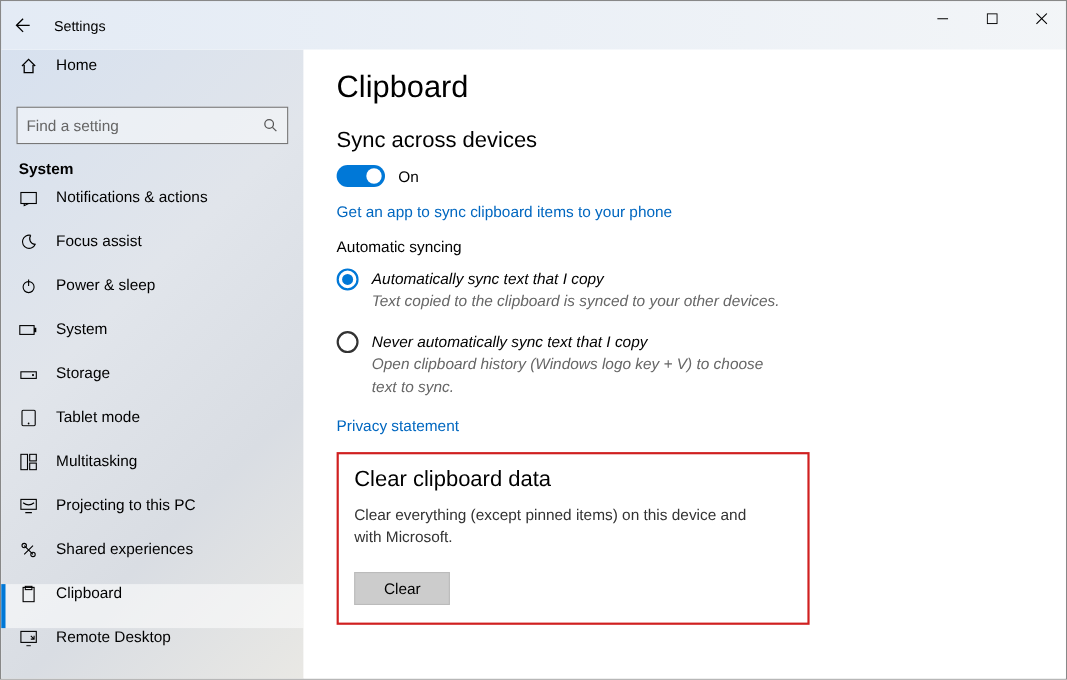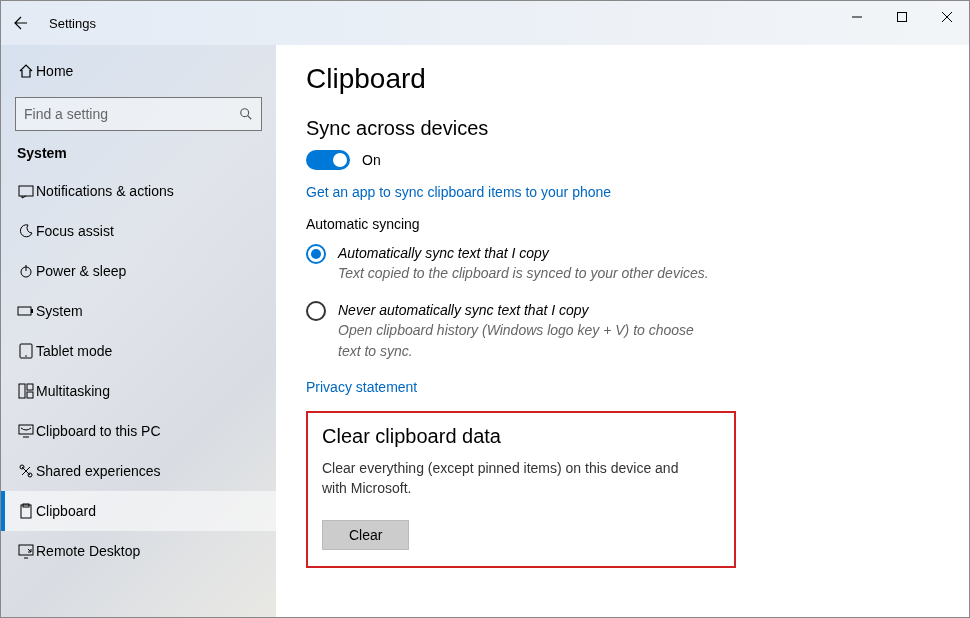--- a/index.html
+++ b/index.html
@@ -30,24 +30,24 @@
   .winbtn { width:45px; display:flex; align-items:center; justify-content:center; cursor:pointer; }
   .body { flex:1; display:flex; overflow:hidden; }
   .sidebar {
     width: 275px;
     background: linear-gradient(135deg, #d7e1ef 0%, #e1e5eb 40%, #d9dde3 70%, #e9e8e4 100%);
     display:flex; flex-direction:column;
     padding-top: 6px;
     overflow-y:auto;
   }
   .home-row, .nav-item {
-    display:flex; align-items:center;
+    display:flex; 
     height: 40px;
     padding-left: 16px;
-    gap: 1px;
+    gap: 16px;
     cursor:pointer;
     color:#000;
     font-size:14px;
   }
   .nav-item.selected { background: rgba(255,255,255,0.55); border-left: 4px solid #0078d7; padding-left:12px; }
   .icon { width:18px; height:18px; display:flex; align-items:center; justify-content:center; flex-shrink:0; }
   .searchbox {
     margin: 6px 14px 10px 14px;
     border: 1px solid #777;
     background: rgba(255,255,255,0.45);
@@ -192,20 +192,29 @@
             <svg width="18" height="16" viewBox="0 0 18 16">
               <rect x="1" y="4" width="13" height="8" stroke="#000" fill="none"></rect>
               <rect x="14" y="6" width="2" height="4" fill="#000"></rect>
             </svg>
           </span>
         <span>System</span>
       </div>
       <div class="nav-item">
         <span class="icon">
             <svg width="16" height="16" viewBox="0 0 16 16">
+              <rect x="1" y="6" width="14" height="6" stroke="#000" fill="none"></rect>
+              <circle cx="12" cy="9" r="1" fill="#000"></circle>
+            </svg>
+          </span>
+        <span>Storage</span>
+      </div>
+      <div class="nav-item">
+        <span class="icon">
+            <svg width="16" height="16" viewBox="0 0 16 16">
               <rect x="2" y="1" width="12" height="14" rx="1" stroke="#000" fill="none"></rect>
               <circle cx="8" cy="13" r="0.8" fill="#000"></circle>
             </svg>
           </span>
         <span>Tablet mode</span>
       </div>
       <div class="nav-item">
         <span class="icon">
             <svg width="16" height="16" viewBox="0 0 16 16">
               <rect x="1" y="1" width="6" height="14" stroke="#000" fill="none"></rect>
@@ -216,21 +225,21 @@
         <span>Multitasking</span>
       </div>
       <div class="nav-item">
         <span class="icon">
             <svg width="16" height="16" viewBox="0 0 16 16">
               <rect x="1" y="2" width="14" height="9" stroke="#000" fill="none"></rect>
               <path d="M5 14 H11" stroke="#000"></path>
               <path d="M3 5 Q8 9 13 5" stroke="#000" fill="none"></path>
             </svg>
           </span>
-        <span>Clipboard to this PC</span>
+        <span>Projecting to this PC</span>
       </div>
       <div class="nav-item">
         <span class="icon">
             <svg width="16" height="16" viewBox="0 0 16 16">
               <path d="M4 12 L12 4 M4 4 L12 12" stroke="#000"></path>
               <circle cx="4" cy="4" r="2" stroke="#000" fill="none"></circle>
               <circle cx="12" cy="12" r="2" stroke="#000" fill="none"></circle>
             </svg>
           </span>
         <span>Shared experiences</span>

